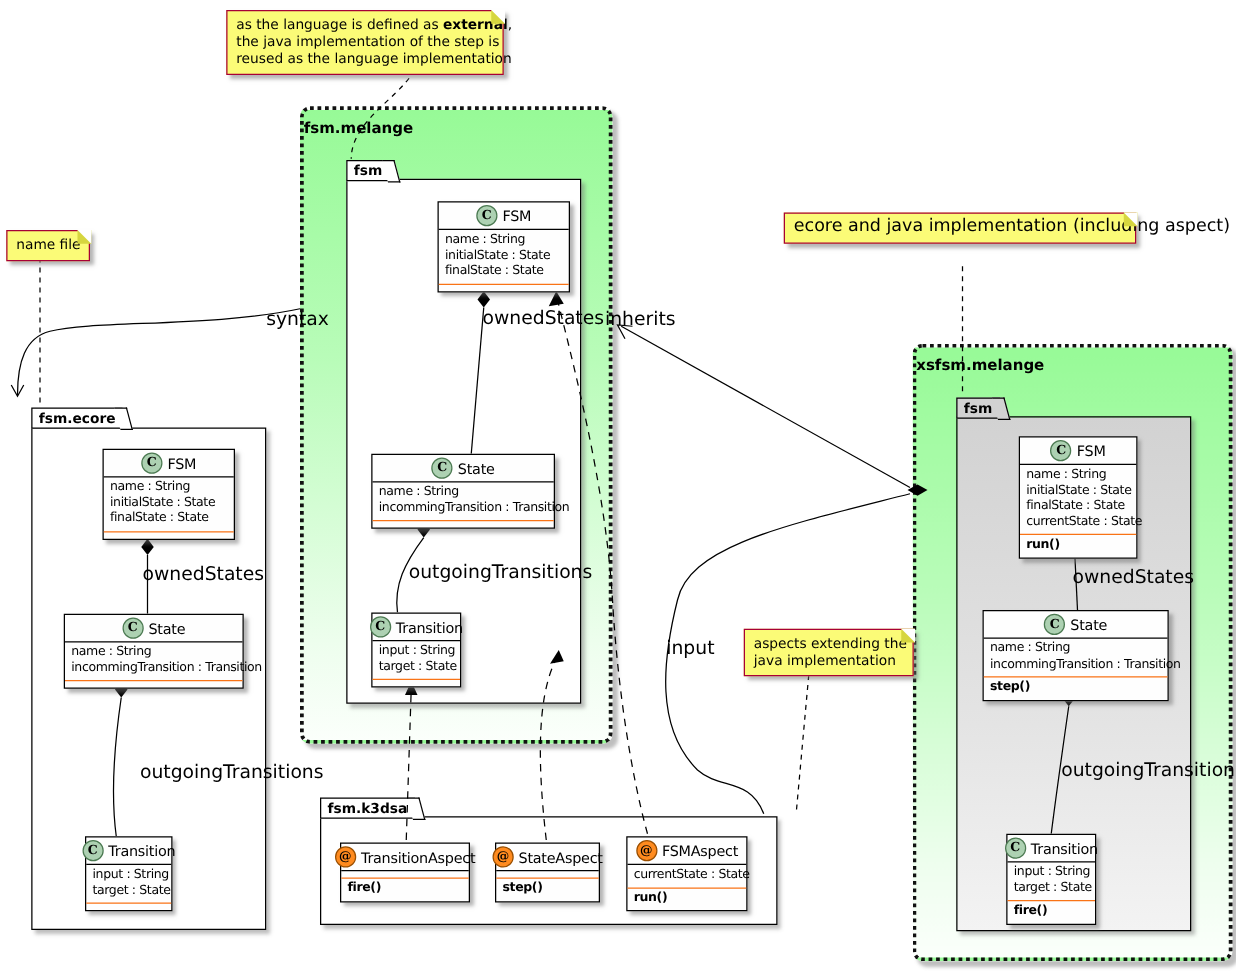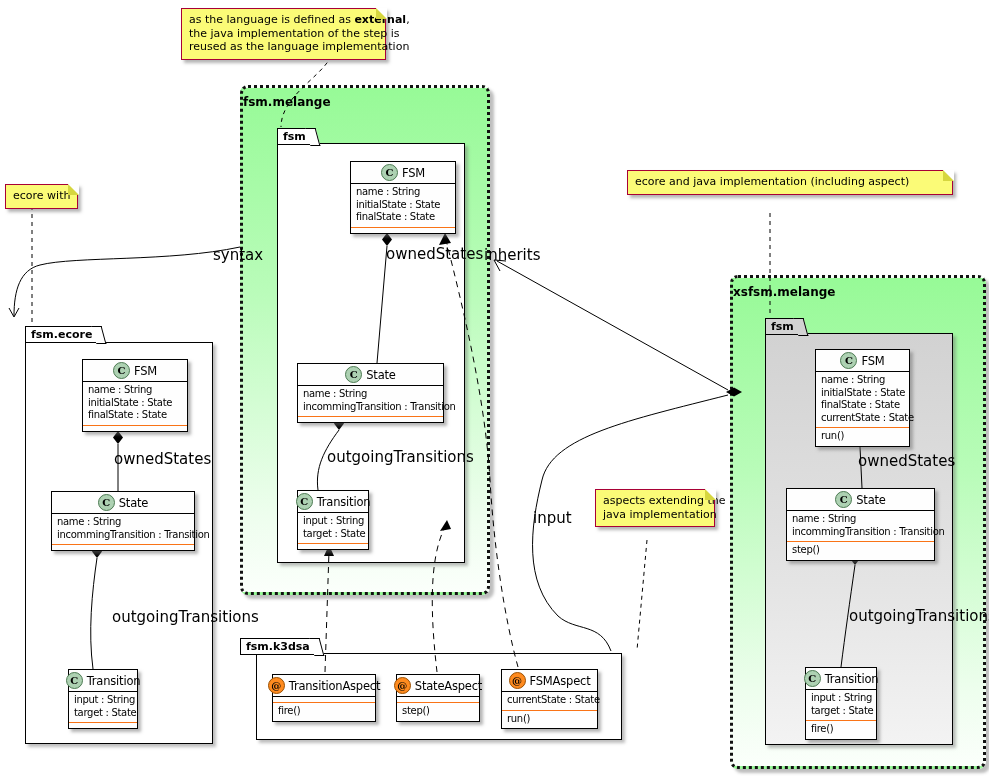--- a/index.html
+++ b/index.html
@@ -54,21 +54,21 @@
   }
   .spot-c { background:#ADD1B2; border:1px solid #4c7a52; }
   .spot-a { background:#ff8b1f; border:1px solid #9a4f00; }
   .cls-attrs {
     padding:2px 5px 3px; font-size:10px; line-height:12.5px;
     letter-spacing:-0.3px; border-bottom:1px solid #f97316; white-space:nowrap;
   }
   .cls-attrs.empty { height:5px; padding:0; }
   .cls-methods {
     padding:2px 5px 3px; font-size:10px; line-height:12.5px;
-    letter-spacing:-0.3px; white-space:nowrap; min-height:4px;
+    letter-spacing:-0.3px; white-space:nowrap; min-height:4px;font-weight:bold;
   }
   .cls-methods.empty { height:5px; padding:0; min-height:0; }
   
   .note {
     position:absolute; z-index:20; box-sizing:border-box;
     background:#fbfb77; border:1.5px solid #a80036;
     box-shadow:3px 3px 3px rgba(110,110,110,0.5);
     font-size:11px; line-height:13.5px; padding:4px 7px 5px 7px;
   }
   .note::before {
@@ -91,21 +91,21 @@
     <div class="pkg-title">fsm.melange</div>
   </div>
 
   <div class="pkg-melange" style="left:730px;top:275px;width:256px;height:494px">
     <div class="pkg-title">xsfsm.melange</div>
   </div>
 
   <div class="ftab" style="left:25px;top:326px">fsm.ecore</div>
   <div class="folder-body" style="left:25px;top:342px;width:188px;height:402px"></div>
 
-  <div class="ftab" style="left:240px;top:638px">fsm.k3dsa</div>
+  <div class="ftab" style="left:256px;top:638px">fsm.k3dsa</div>
   <div class="folder-body" style="left:256px;top:653px;width:366px;height:87px"></div>
 
   <div class="ftab" style="left:277px;top:128px">fsm</div>
   <div class="folder-body" style="left:277px;top:143px;width:188px;height:420px"></div>
 
   <div class="ftab gray" style="left:765px;top:318px">fsm</div>
   <div class="folder-body gray" style="left:765px;top:333px;width:188px;height:412px"></div>
 
   <svg id="edges" width="989" height="783" viewBox="0 0 989 783">
     <g stroke="#000" stroke-width="1" fill="none">
@@ -310,32 +310,32 @@
       <span class="cls-name">FSMAspect</span>
     </div>
     <div class="cls-attrs">
       <div>currentState : State</div>
     </div>
     <div class="cls-methods">
       <div>run()</div>
     </div>
   </div>
 
-  <div class="note" style="left:181px;top:8px;width:205px">
+  <div class="note" style="left:181px;top:8px;width:222px">
     <div class="note-line"><span>as the language is defined as </span><b>external</b><span>,</span></div>
     <div class="note-line">the java implementation of the step is</div>
     <div class="note-line">reused as the language implementation</div>
   </div>
 
   <div class="note" style="left:5px;top:184px">
-    <div class="note-line">ecore with</div>
-  </div>
-
-  <div class="note" style="left:627px;top:170px;width:326px;font-size:11px">
+    <div class="note-line">name file</div>
+  </div>
+
+  <div class="note" style="left:627px;top:170px;width:282px;font-size:14px">
     <div class="note-line">ecore and java implementation (including aspect)</div>
   </div>
 
-  <div class="note" style="left:595px;top:489px;width:120px">
+  <div class="note" style="left:595px;top:503px;width:136px">
     <div class="note-line">aspects extending the</div>
     <div class="note-line">java implementation</div>
   </div>
 
 </div>
 
 </body></html>

